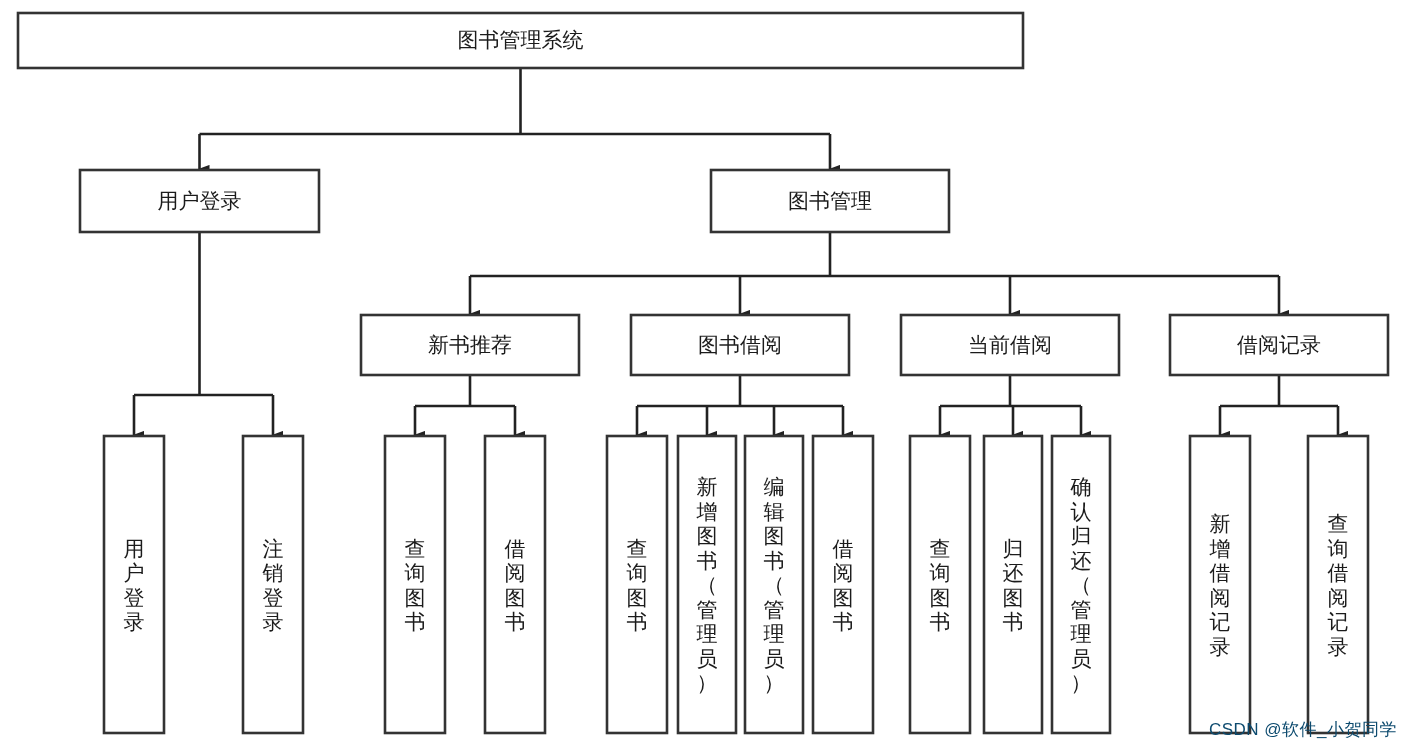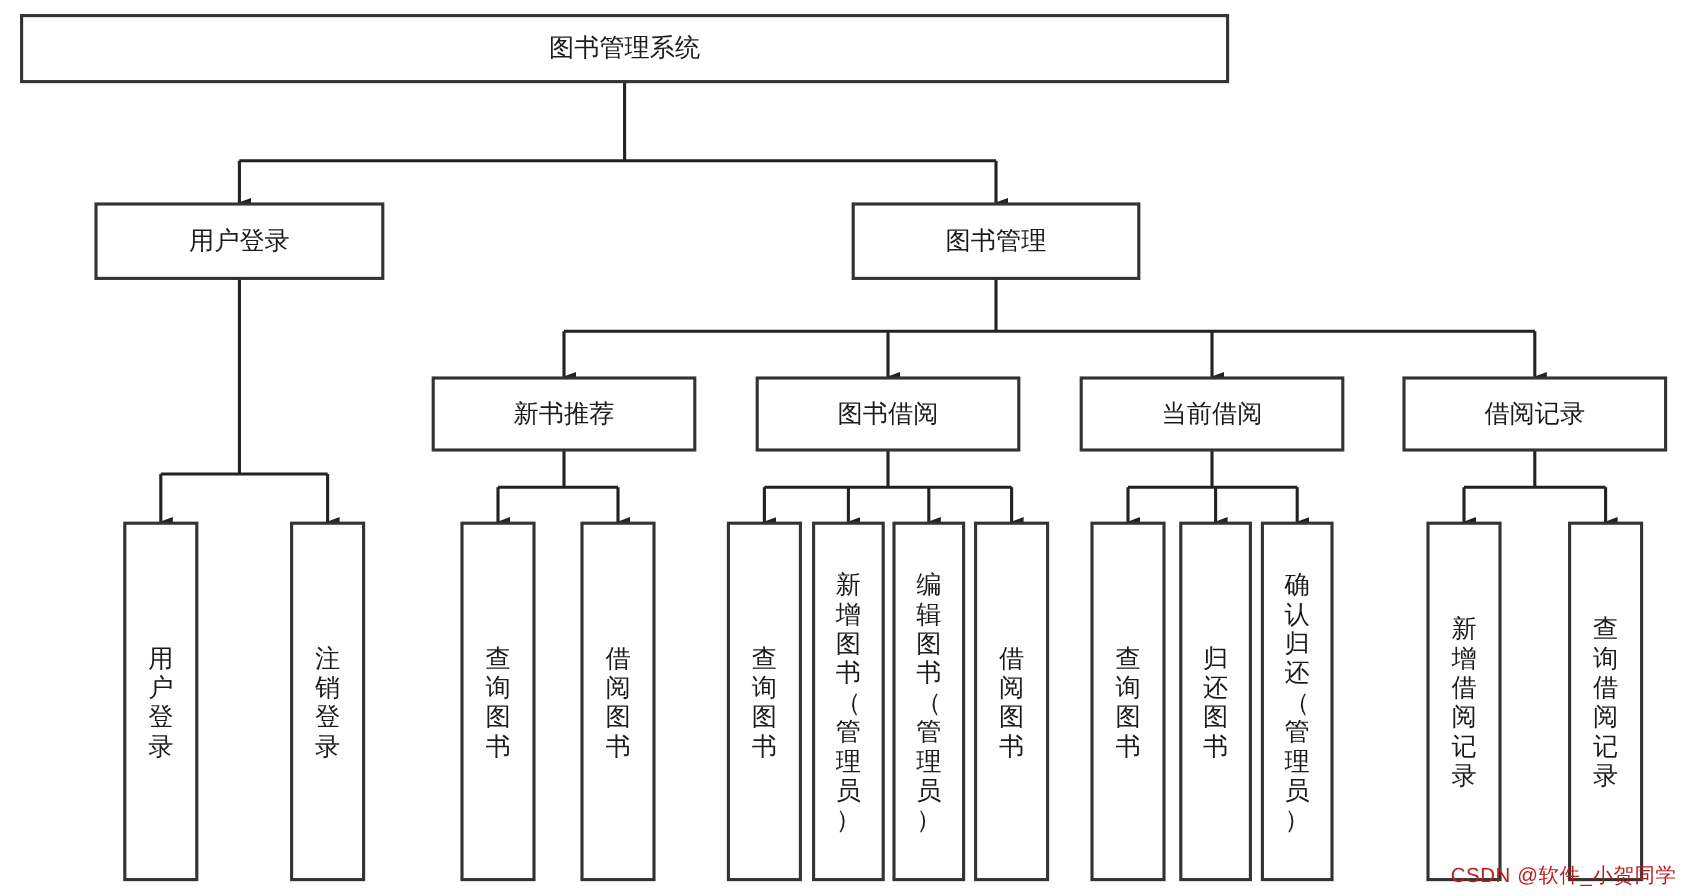--- a/index.html
+++ b/index.html
@@ -41,21 +41,21 @@
     stroke: #222222;
     stroke-width: 2.6;
     fill: none;
   }
   .watermark {
     position: absolute;
     right: 8px;
     bottom: 6px;
     font-family: "Liberation Sans", "DejaVu Sans", sans-serif;
     font-size: 17px;
-    color: #b91c1c;
+    color: #0c4a6e;
     letter-spacing: 0.5px;
     white-space: nowrap;
     pointer-events: none;
   }
 </style>
 </head>
 <body>
 
 <svg id="diagram" viewBox="0 0 1405 747" xmlns="http://www.w3.org/2000/svg">
   <defs>

